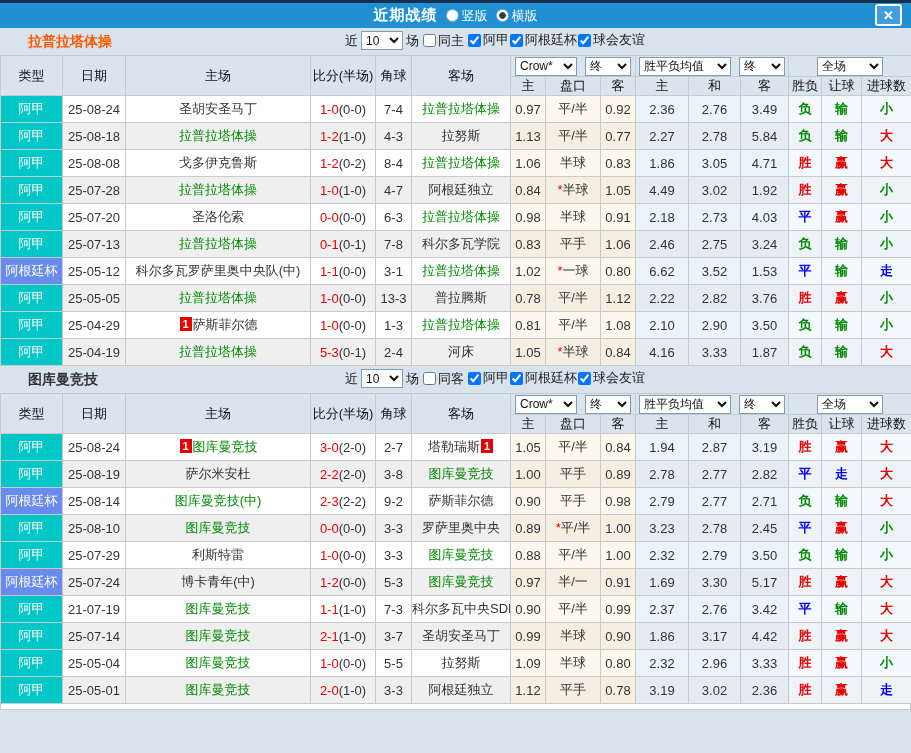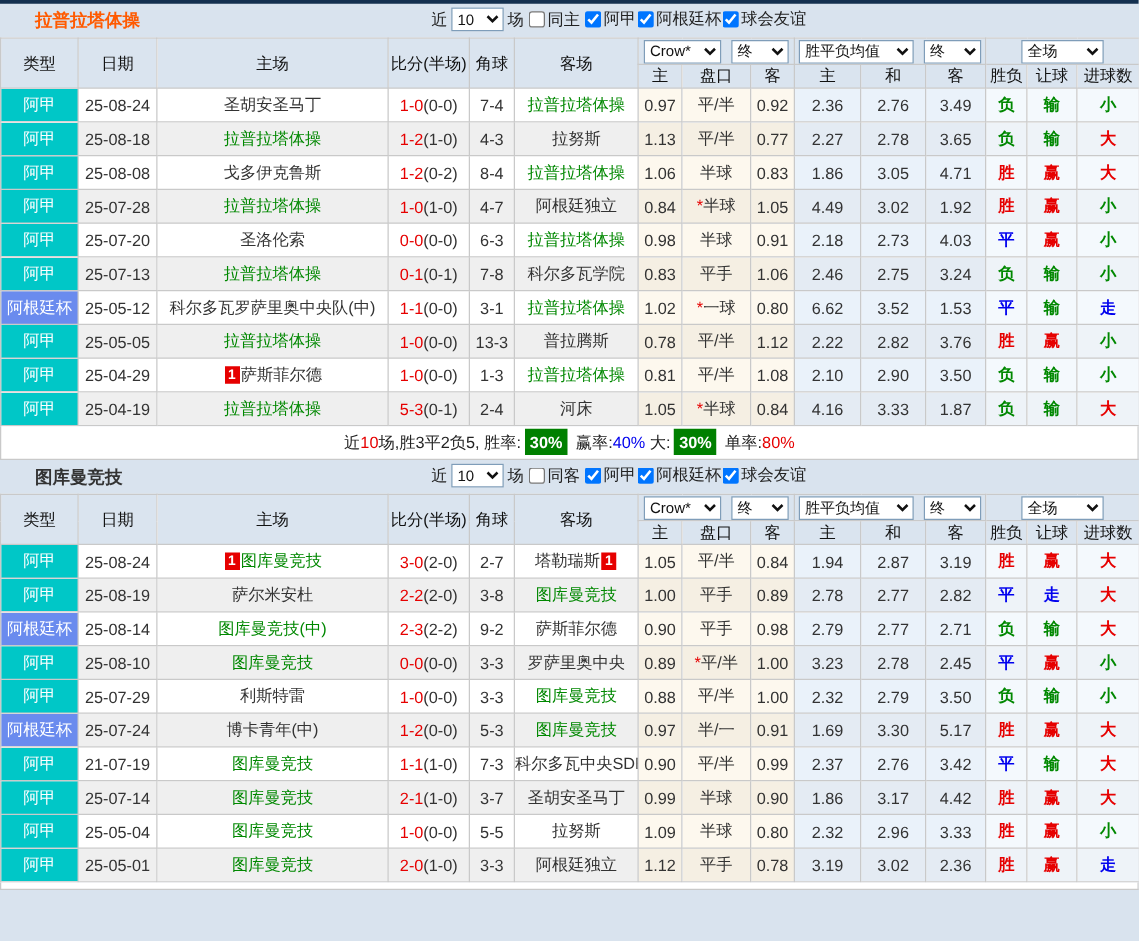--- a/index.html
+++ b/index.html
@@ -87,20 +87,34 @@
   .sum-blue { color:#0000ee; }
   .partial { height:6px; background:#fff; border:1px solid #c9c9c9; border-top:none; }
 </style>
 </head>
 <body>
 
 <div class="screen">
 
   <div class="top-strip"></div>
 
+  <div class="titlebar">
+    <span class="title">近期战绩</span>
+    <label class="radio-opt">
+      <input type="radio" name="layout" id="radio-0" style="">
+      <span>竖版</span>
+    </label>
+    <label class="radio-opt">
+      <input type="radio" name="layout" id="radio-1" checked="" style="">
+      <span>横版</span>
+    </label>
+    <button class="close-btn">
+      <span>✕</span>
+    </button>
+  </div>
 
   <div class="section sec0">
     <div class="section-head">
       <span class="team-title">拉普拉塔体操</span>
       <div class="filters">
         <span>近</span>
         <select class="sel-count">
           <option>10</option>
         </select>
         <span>场</span>
@@ -200,21 +214,21 @@
             <td class="date-cell">25-08-18</td>
             <td class="team-cell"><span class="team-focus">拉普拉塔体操</span></td>
             <td class="score-cell"><span class="score-main">1-2</span><span class="score-half">(1-0)</span></td>
             <td class="corner-cell">4-3</td>
             <td class="team-cell"><span class="team-plain">拉努斯</span></td>
             <td class="odds-col">1.13</td>
             <td class="odds-col">平/半</td>
             <td class="odds-col">0.77</td>
             <td class="avg-col">2.27</td>
             <td class="avg-col">2.78</td>
-            <td class="avg-col">3.65</td>
+            <td class="avg-col">5.84</td>
             <td class="res-col" style="color: rgb(0, 136, 0);">负</td>
             <td class="res-col" style="color: rgb(0, 136, 0);">输</td>
             <td class="res-col" style="color: rgb(230, 0, 0);">大</td>
           </tr>
           <tr class="even">
             <td class="type-cell" style="background: rgb(0, 199, 199);">阿甲</td>
             <td class="date-cell">25-08-08</td>
             <td class="team-cell"><span class="team-plain">戈多伊克鲁斯</span></td>
             <td class="score-cell"><span class="score-main">1-2</span><span class="score-half">(0-2)</span></td>
             <td class="corner-cell">8-4</td>
@@ -344,21 +358,20 @@
             <td class="avg-col">4.16</td>
             <td class="avg-col">3.33</td>
             <td class="avg-col">1.87</td>
             <td class="res-col" style="color: rgb(0, 136, 0);">负</td>
             <td class="res-col" style="color: rgb(0, 136, 0);">输</td>
             <td class="res-col" style="color: rgb(230, 0, 0);">大</td>
           </tr>
         </tbody>
     </table>
 
-    <div class="summary" id="summary-0"><span>近</span><span class="sum-red">10</span><span>场,胜3平2负5, 胜率:</span><span class="sum-chip">30%</span><span> 赢率:</span><span class="sum-blue">40%</span><span> 大:</span><span class="sum-chip">30%</span><span> 单率:</span><span class="sum-red">80%</span></div>
   </div>
 
   <div class="section sec1">
     <div class="section-head">
       <span class="team-title">图库曼竞技</span>
       <div class="filters">
         <span>近</span>
         <select class="sel-count">
           <option>10</option>
         </select>

